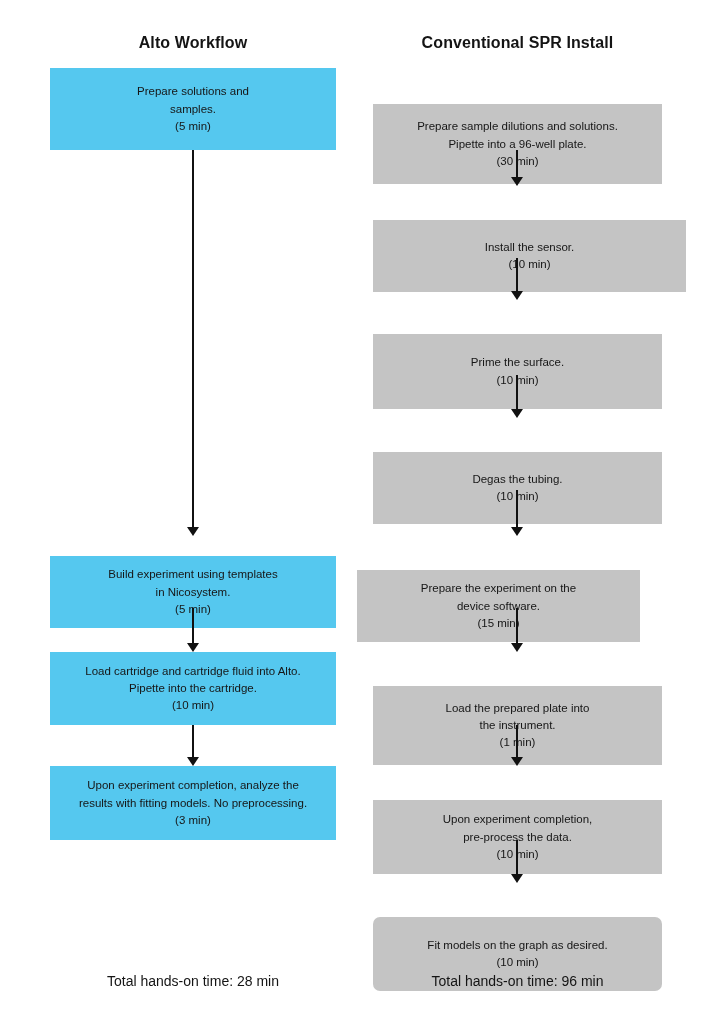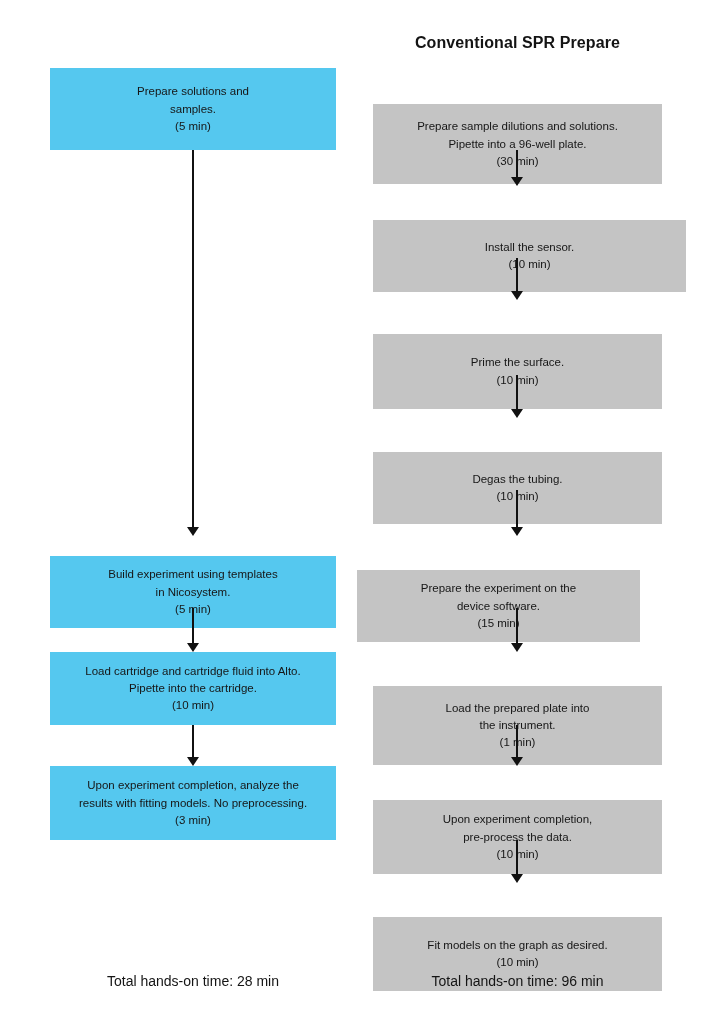--- a/index.html
+++ b/index.html
@@ -79,21 +79,22 @@
     white-space: nowrap;
   }
   #total-left  { left: 50px;  width: 286px; top: 973px; }
   #total-right { left: 373px; width: 289px; top: 973px; text-align: center; }
 </style>
 </head>
 <body>
 
 <div class="canvas">
 
-  <div class="col-title" id="title-right">Conventional SPR Prepare</div>
+  <div class="col-title" id="title-left">Alto Workflow</div>
+  <div class="col-title" id="title-right">Conventional SPR Install</div>
 
   <div class="node alto" style="left:50px; top:68px; width:286px; height:82px;">
     <span class="node-text">Prepare solutions and
 samples.
 (5 min)</span>
   </div>
 
   <div class="connector" style="left:192px; top:150px; height:377px;"></div>
   <div class="arrowhead" style="left:187px; top:527px;"></div>
 
@@ -174,21 +175,21 @@
 
   <div class="node spr" style="left:373px; top:766px; width:289px; height:74px;">
     <span class="node-text">Upon experiment completion,
 pre-process the data.
 (10 min)</span>
   </div>
 
   <div class="connector" style="left:516px; top:840px; height:34px;"></div>
   <div class="arrowhead" style="left:511px; top:874px;"></div>
 
-  <div class="node spr" style="left:373px; top:883px; width:289px; height:74px;">
+  <div class="node spr" style="left:373px; top:883px; width:289px; height:74px;border-radius:7px;">
     <span class="node-text">Fit models on the graph as desired.
 (10 min)</span>
   </div>
 
   <div class="total" id="total-left">Total hands-on time: 28 min</div>
   <div class="total" id="total-right">Total hands-on time: 96 min</div>
 
 </div>
 
 </body></html>

